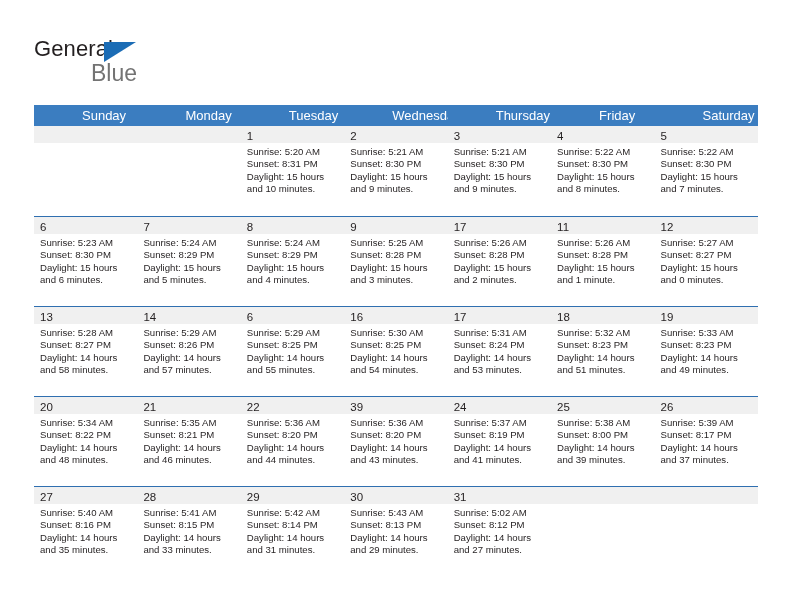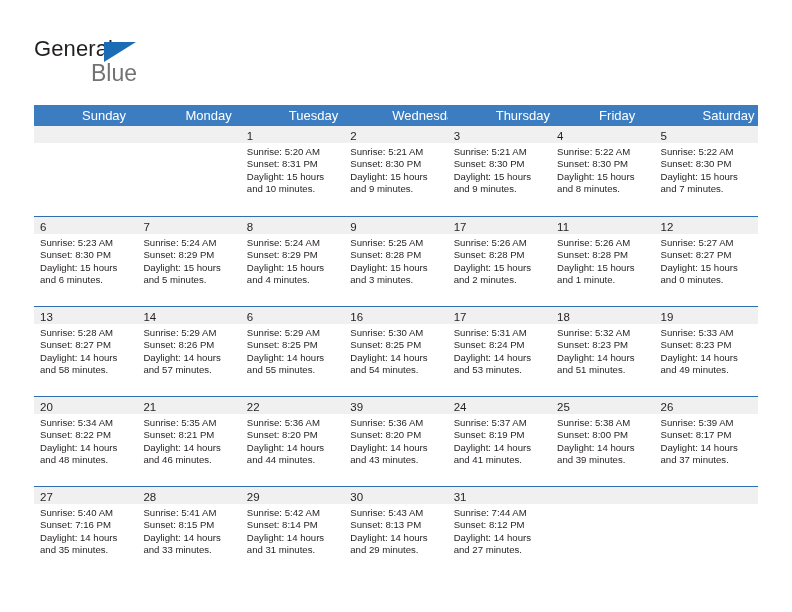--- a/index.html
+++ b/index.html
@@ -428,21 +428,21 @@
           <div>and 37 minutes.</div>
         </div>
       </div>
     </div>
 
     <div class="week-row">
       <div class="day-cell">
         <div class="day-number-band"><span class="day-number">27</span></div>
         <div class="day-info">
           <div>Sunrise: 5:40 AM</div>
-          <div>Sunset: 7:16 PM</div>
+          <div>Sunset: 8:16 PM</div>
           <div>Daylight: 14 hours</div>
           <div>and 35 minutes.</div>
         </div>
       </div>
       <div class="day-cell">
         <div class="day-number-band"><span class="day-number">28</span></div>
         <div class="day-info">
           <div>Sunrise: 5:41 AM</div>
           <div>Sunset: 8:15 PM</div>
           <div>Daylight: 14 hours</div>
@@ -463,21 +463,21 @@
         <div class="day-info">
           <div>Sunrise: 5:43 AM</div>
           <div>Sunset: 8:13 PM</div>
           <div>Daylight: 14 hours</div>
           <div>and 29 minutes.</div>
         </div>
       </div>
       <div class="day-cell">
         <div class="day-number-band"><span class="day-number">31</span></div>
         <div class="day-info">
-          <div>Sunrise: 7:44 AM</div>
+          <div>Sunrise: 5:02 AM</div>
           <div>Sunset: 8:12 PM</div>
           <div>Daylight: 14 hours</div>
           <div>and 27 minutes.</div>
         </div>
       </div>
       <div class="day-cell">
         <div class="day-number-band"><span class="day-number"></span></div>
         <div class="day-info">
           <div></div>
           <div></div>

